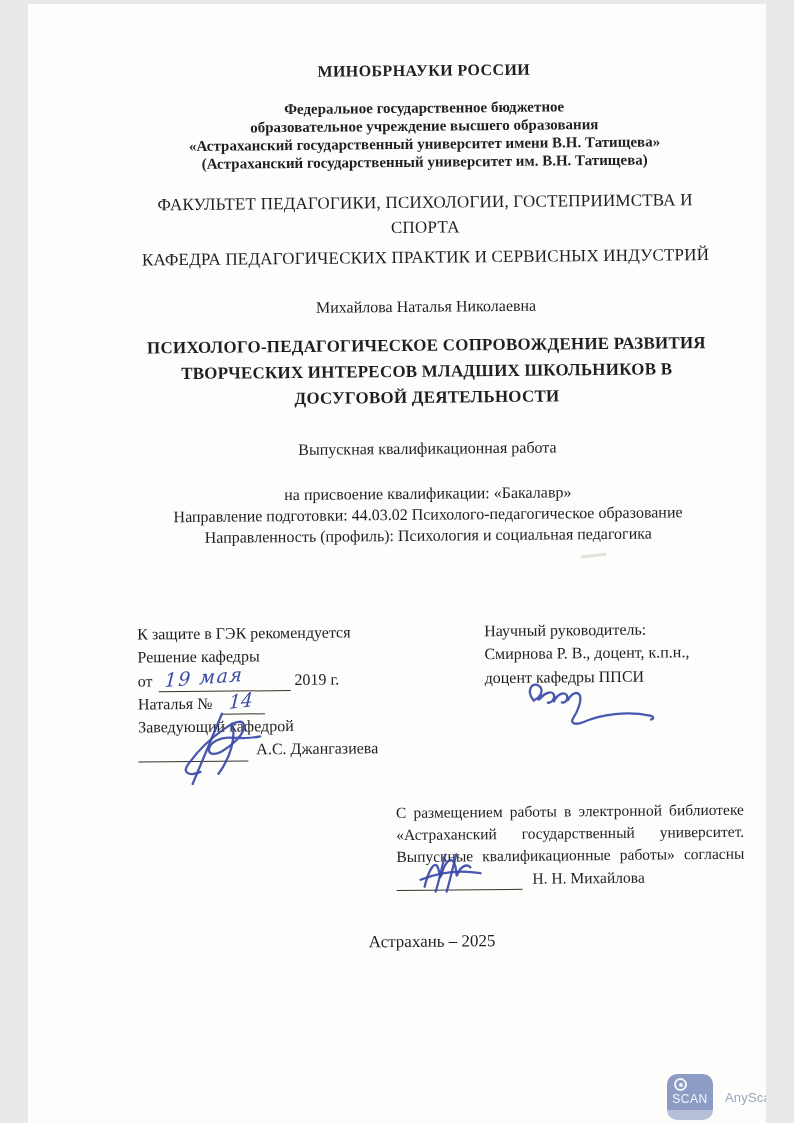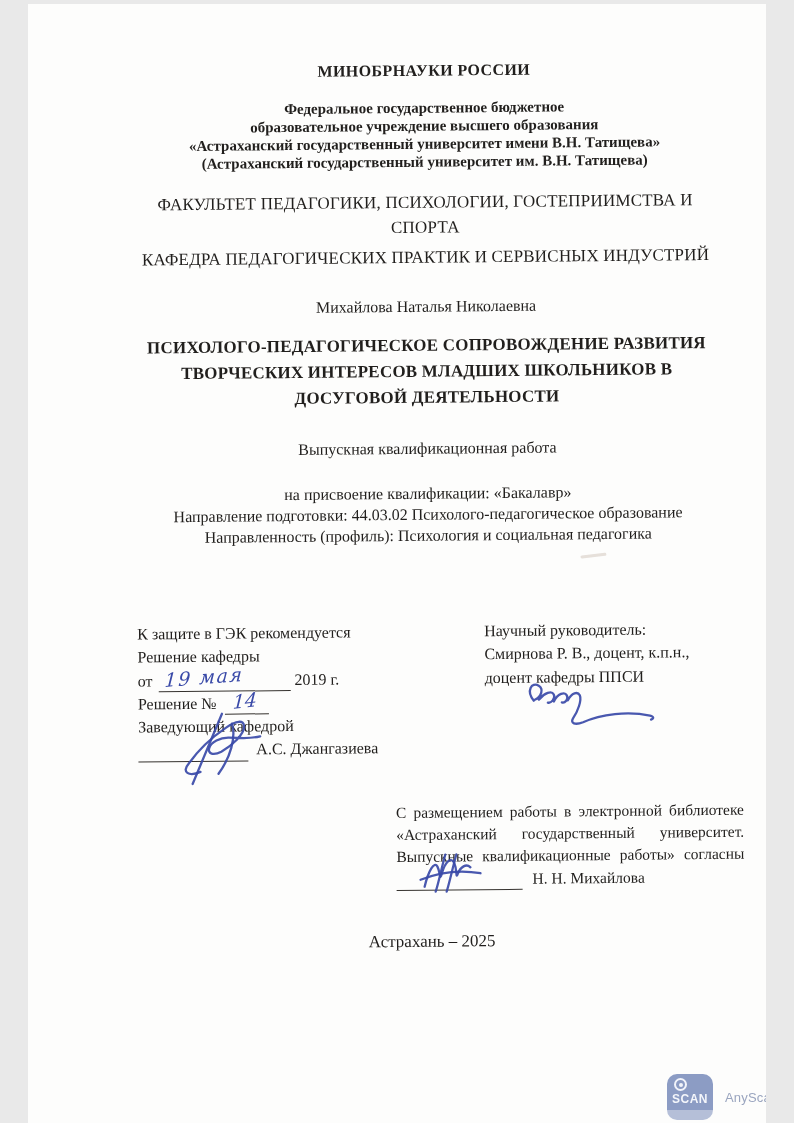--- a/index.html
+++ b/index.html
@@ -134,21 +134,21 @@
   }
   .wm-ring::after {
     content: "";
     position: absolute; left: 2.5px; top: 2.5px;
     width: 4px; height: 4px;
     background: #f2f4fa; border-radius: 50%;
   }
   .wm-scan {
     position: absolute; left: 0; right: 0; top: 18px;
     text-align: center;
-    font-size: 12px; font-weight: bold; letter-spacing: 0.5px;
+    font-size: 12px; font-weight: normal; letter-spacing: 0.5px;
     color: #f4f6fb;
   }
   .wm-name {
     margin-left: 12px;
     font-size: 13px; font-weight: 500;
     color: var(--watermark-text, #9aa5bf);
     letter-spacing: 0.2px;
   }
 </style>
 </head>
@@ -188,21 +188,21 @@
       <div>Направление подготовки: 44.03.02 Психолого-педагогическое образование</div>
       <div>Направленность (профиль): Психология и социальная педагогика</div>
     </div>
 
     <div class="abs artifact"></div>
 
     <div class="abs col col-left">
       <div>К защите в ГЭК рекомендуется</div>
       <div>Решение кафедры</div>
       <div><span>от</span><span class="blank date-line"><span class="ink hw-date">19 мая</span></span><span>2019 г.</span></div>
-      <div><span>Решение №</span><span class="blank proto-line"><span class="ink hw-num">14</span></span></div>
+      <div><span>Наталья №</span><span class="blank proto-line"><span class="ink hw-num">14</span></span></div>
       <div>Заведующий кафедрой</div>
       <div><span class="blank sig-line"></span><span>А.С. Джангазиева</span></div>
     </div>
 
     <svg class="sig" style="left:146px; top:696px;" width="132" height="86" viewBox="0 0 132 86">
       <path d="M24,70 C12,75 5,70 12,62 C22,48 38,34 50,26 C60,19 68,18 68,25 C68,33 56,44 45,50 C37,54 31,52 33,46 C35,40 44,36 52,36 C63,36 72,38 84,35"></path>
       <path d="M56,22 C60,36 54,56 42,72"></path>
       <path d="M46,12 L16,82"></path>
     </svg>
 

